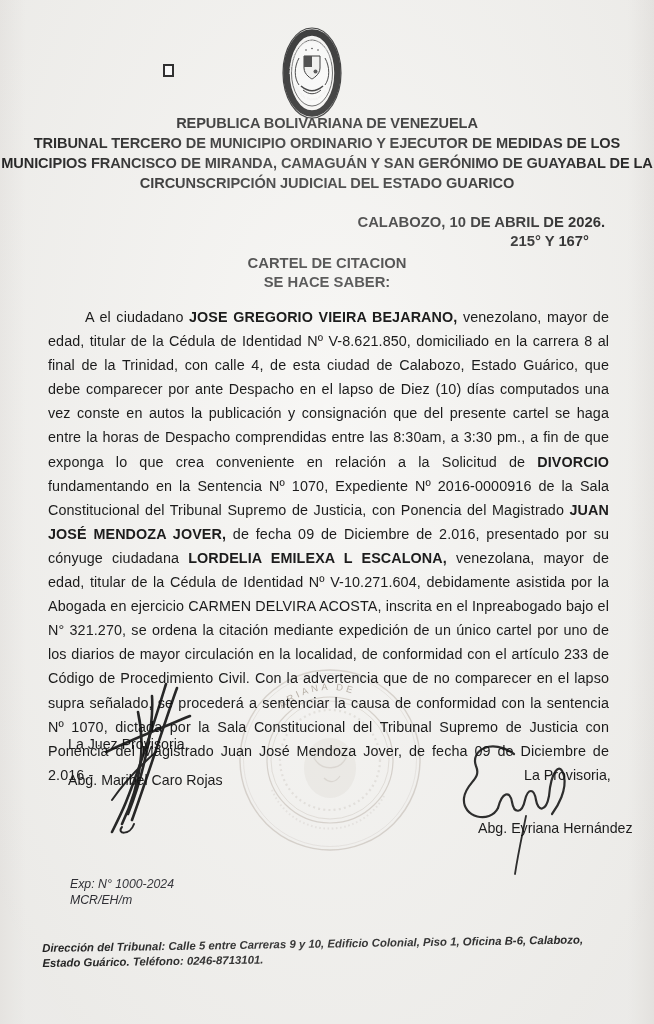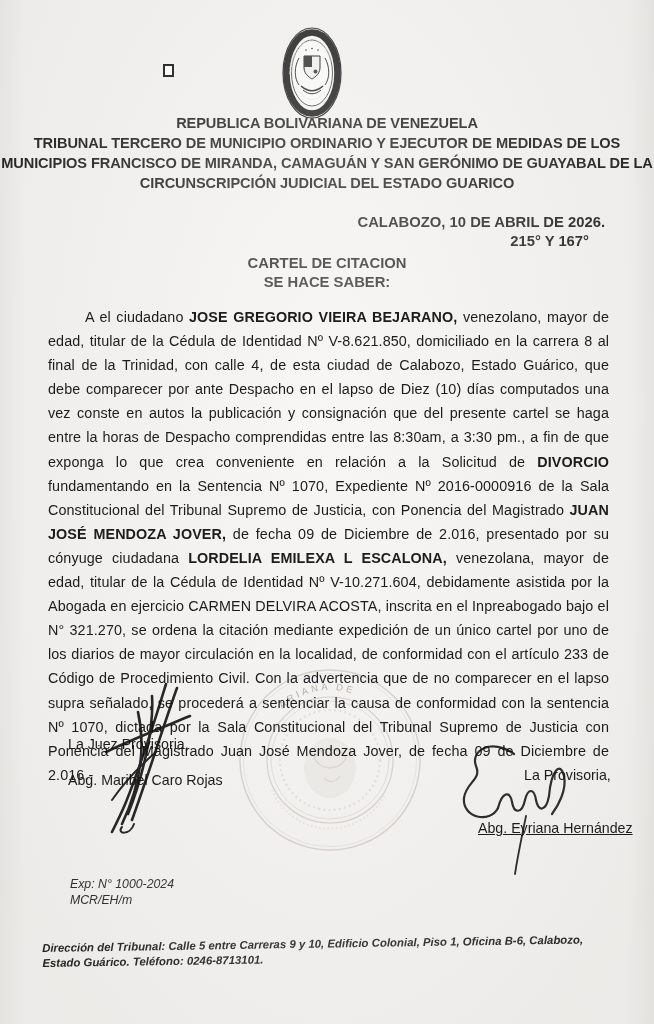--- a/index.html
+++ b/index.html
@@ -113,21 +113,21 @@
       <path d="M95,6 C84,36 68,88 50,138"></path>
       <path d="M70,14 C72,44 62,92 46,132"></path>
       <path d="M56,30 C64,66 58,104 40,142"></path>
       <path d="M24,70 C48,58 84,44 108,34"></path>
       <path d="M30,118 C44,98 60,82 74,70" stroke-width="2"></path>
       <path d="M40,145 C34,152 48,154 52,142" stroke-width="2"></path>
     </svg>
   </div>
 
   <div class="abs sigline" style="left:504px;top:767px;">La Provisoria,</div>
-  <div class="abs sigline" style="left:458px;top:820px;text-decoration:underline;">Abg. Eyriana Hernández</div>
+  <div class="abs sigline" style="left:458px;top:820px;">Abg. Eyriana Hernández</div>
   <div class="abs sig" style="left:452px;top:736px;">
     <svg width="140" height="140" viewBox="0 0 140 140" fill="none" stroke="#141414" stroke-width="2.2" stroke-linecap="round" opacity="0.88">
       <path d="M62,18 C40,2 18,14 24,30 C30,44 14,46 12,62 C10,82 38,88 46,72"></path>
       <path d="M46,72 C50,56 58,54 60,66 C62,78 70,78 73,64 C76,52 82,52 84,64 C86,76 94,76 97,60"></path>
       <path d="M97,60 C99,36 108,24 112,40 C115,54 106,70 100,78"></path>
       <path d="M74,80 C70,100 66,118 63,138" stroke-width="1.8"></path>
     </svg>
   </div>
 
   <div class="abs refblock" style="left:70px;top:877px;">

